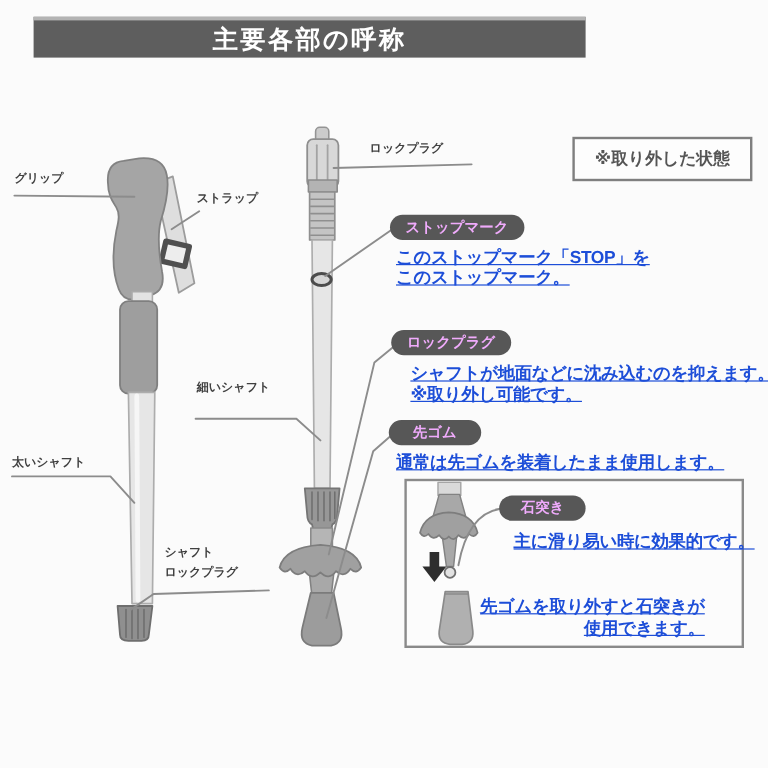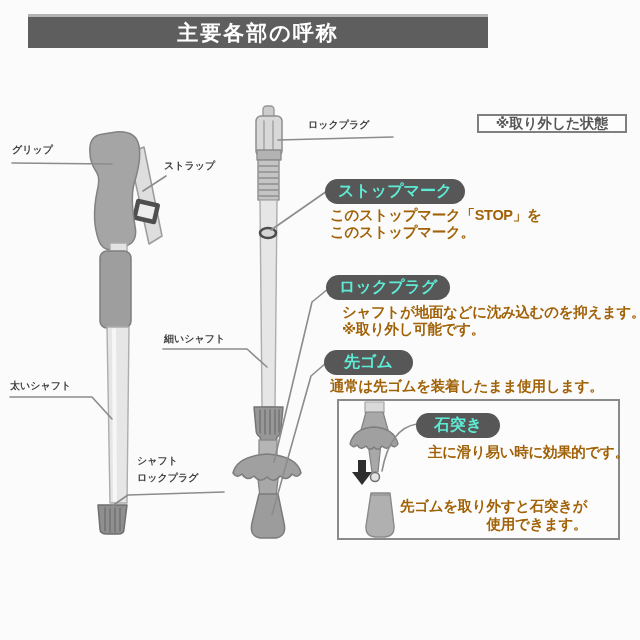--- a/index.html
+++ b/index.html
@@ -16,40 +16,40 @@
   .header-band {
     position:absolute; left:28px; top:14px; width:460px; height:34px;
     background:#5e5e5e; border-top:3px solid #b3b3b3;
     display:flex; align-items:center; justify-content:center;
   }
   .header-band .title {
     color:#ffffff; font-size:21px; font-weight:700; letter-spacing:2px;
   }
   
   .note-box {
-    position:absolute; left:477px; top:114px; width:150px; height:19px;
+    position:absolute; left:477px; top:114px; width:150px; height:37px;
     border:2px solid #7f7f7f; background:#fdfdfd;
     display:flex; align-items:center; justify-content:center;
   }
   .note-box span { font-size:14px; font-weight:700; color:#555; }
   
   .part-label {
     position:absolute; font-size:10px; font-weight:700; color:#404040;
     white-space:nowrap; line-height:17px;
   }
   
   .pill {
-    position:absolute; background:#575757; color:#5eead4;
-    font-size:16px; font-weight:700; line-height:1;
+    position:absolute; background:#575757; color:#f0abfc;
+    font-size:12px; font-weight:700; line-height:1;
     padding:4px 13px 5px 13px; border-radius:14px; white-space:nowrap;
   }
   
   .desc {
-    position:absolute; font-size:14.5px; font-weight:700; color:#a16207;
-    line-height:17px; white-space:nowrap; letter-spacing:-0.3px;
+    position:absolute; font-size:14.5px; font-weight:700; color:#1d4ed8;
+    line-height:17px; white-space:nowrap; letter-spacing:-0.3px;text-decoration:underline;
   }
   
   .info-box {
     position:absolute; left:337px; top:399px; width:283px; height:141px;
     border:2px solid #8a8a8a; background:#fcfcfc;
   }
   svg.diagram { position:absolute; left:0; top:0; }
 </style>
 </head>
 <body>
@@ -167,21 +167,21 @@
         <path d="M10,397 L92,397 L112,419"></path>
         <path d="M224,492 L128,495 L109,508"></path>
         <path d="M417,424 Q390,428 382,471"></path>
       </g>
     </g>
   </svg>
 
   <div class="part-label" style="left:12px; top:141px;">グリップ</div>
   <div class="part-label" style="left:164px; top:157px;">ストラップ</div>
   <div class="part-label" style="left:308px; top:116px;">ロックプラグ</div>
-  <div class="part-label" style="left:164px; top:330px;">細いシャフト</div>
+  <div class="part-label" style="left:164px; top:315px;">細いシャフト</div>
   <div class="part-label" style="left:10px; top:377px;">太いシャフト</div>
   <div class="part-label" style="left:137px; top:452px;">
     <div>シャフト</div>
     <div>ロックプラグ</div>
   </div>
 
   <div class="pill" style="left:325px; top:179px;">ストップマーク</div>
   <div class="desc" style="left:330px; top:207px;">
     <div>このストップマーク「STOP」を</div>
     <div>このストップマーク。</div>

